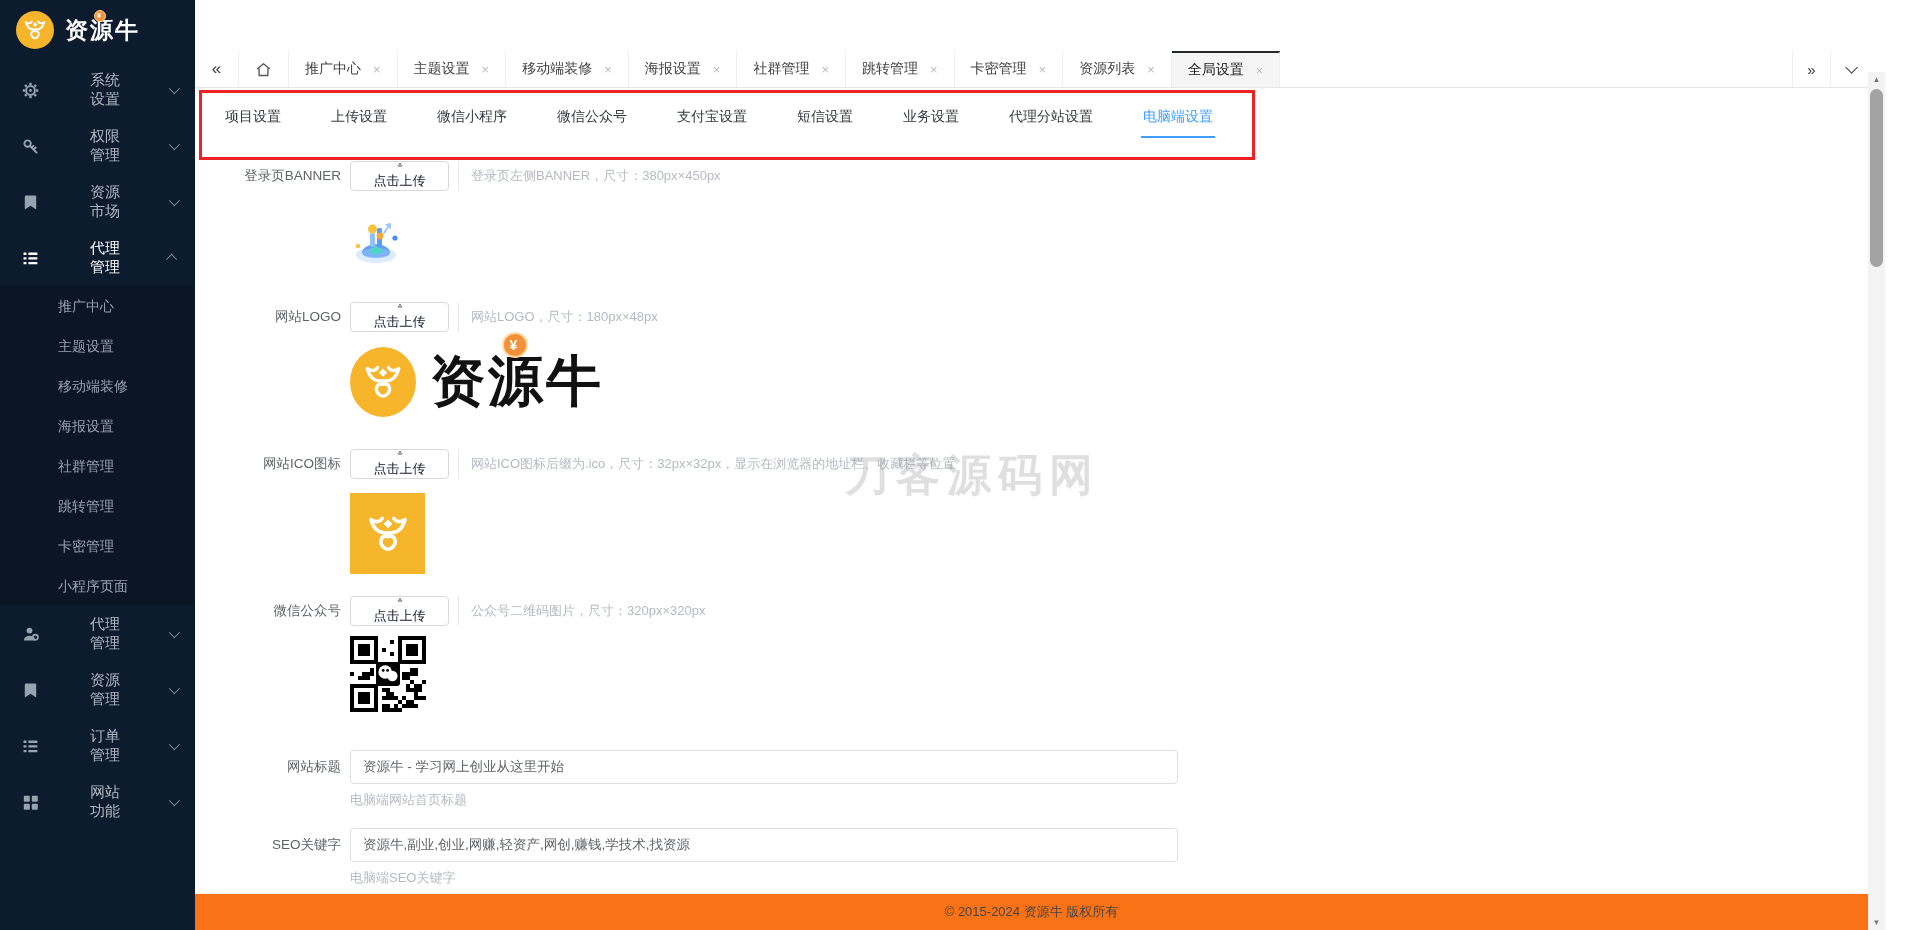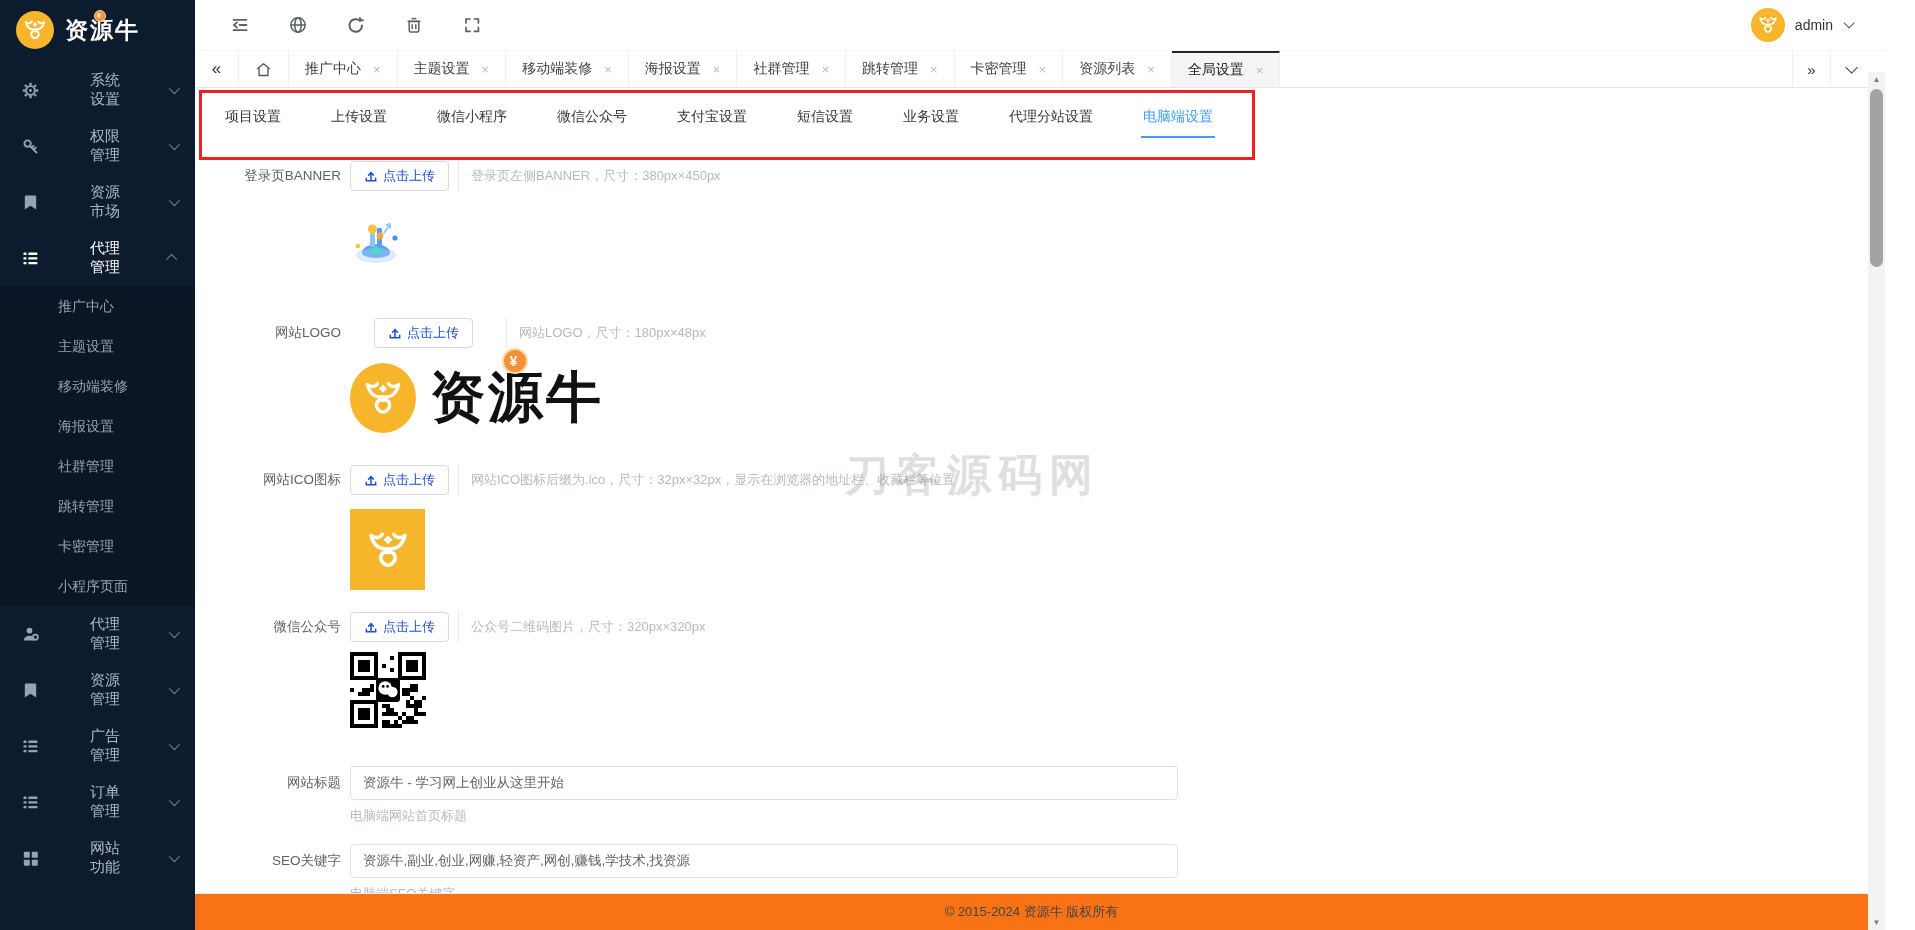--- a/index.html
+++ b/index.html
@@ -53,27 +53,27 @@
   .content { position:absolute; left:195px; top:88px; right:17px; bottom:0; background:#fff; overflow:hidden; }
   .subtabs { height:58px; display:flex; align-items:center; gap:46px; padding-left:28px; position:relative; }
   .stab { font-size:14px; color:#34383d; cursor:pointer; position:relative; padding:8px 2px; }
   .stab.active { color:#409eff; }
   .stab.active::after { content:""; position:absolute; left:0; right:0; bottom:-4px; height:2px; background:#409eff; }
   .annot { position:absolute; left:4px; top:2px; width:1056px; height:70px; border:3px solid #ee2222; z-index:30; pointer-events:none; }
 
   .form { position:relative; }
   .frow { display:flex; align-items:center; }
   .flabel { width:146px; text-align:right; font-size:13.5px; color:#5f6368; margin-right:9px; flex:none; }
-  .upload { width:99px; height:30px; border:1px solid #d9d9d9; border-radius:4px; background:#fff; color:#1d4ed8;
+  .upload { width:99px; height:30px; border:1px solid #d9d9d9; border-radius:4px; background:#fff; color:#0f172a;
     font-size:13px; display:flex; align-items:center; justify-content:center; gap:5px; cursor:pointer;
-    font-family:"Liberation Sans","DejaVu Sans",sans-serif; }
+    font-family:"Liberation Sans","DejaVu Sans",sans-serif;flex-direction:column; }
   .upload svg { width:14px; height:14px; }
   .fhint { margin-left:9px; padding-left:12px; border-left:1px solid #e9e9e9; font-size:13px; color:#b5bac1; height:30px; line-height:30px; }
   .fimg { margin-left:155px; }
-  .mt13 { margin-top:15px; } .mt26 { margin-top:26px; } .mt40 { margin-top:48px;gap:24px; }
+  .mt13 { margin-top:15px; } .mt26 { margin-top:26px; } .mt40 { margin-top:32px; }
   .mt14 { margin-top:14px; } .mt32 { margin-top:32px; } .mt22 { margin-top:22px; }
   .mt10 { margin-top:10px; } .mt34 { margin-top:34px; } .mt21 { margin-top:21px; }
   .inp { width:828px; height:34px; border:1px solid #dcdfe6; border-radius:4px; padding:0 12px; font-size:13.5px; color:#606266;
     font-family:"Liberation Sans","DejaVu Sans",sans-serif; outline:none; }
   .ihint { margin-left:155px; margin-top:9px; font-size:13px; color:#b5bac1; height:14px; line-height:14px; }
 
   .biglogo { display:flex; align-items:center; gap:14px; height:71px; }
   .biglogo .bcircle { width:66px; height:70px; border-radius:50%; background:#f7b52c; display:flex; align-items:center; justify-content:center; }
   .biglogo .bcircle svg { width:48px; height:48px; }
   .biglogo .btext { font-size:55px; font-weight:bold; color:#111; letter-spacing:3px; position:relative; font-family:"Liberation Sans","DejaVu Sans",sans-serif; }
@@ -254,68 +254,33 @@
         <svg class="ic" viewBox="0 0 17 17">
             <use href="#i-bookmark"></use>
           </svg>
         <span>资源管理</span>
         <span class="chev down"></span>
       </div>
       <div class="mi">
         <svg class="ic" viewBox="0 0 17 17">
             <use href="#i-list"></use>
           </svg>
-        <span>广告管理</span>
-        <span class="chev down"></span>
-      </div>
-      <div class="mi">
-        <svg class="ic" viewBox="0 0 17 17">
-            <use href="#i-list"></use>
-          </svg>
         <span>订单管理</span>
         <span class="chev down"></span>
       </div>
       <div class="mi">
         <svg class="ic" viewBox="0 0 17 17">
             <use href="#i-grid"></use>
           </svg>
         <span>网站功能</span>
         <span class="chev down"></span>
       </div>
     </div>
   </div>
 
-  <div class="header">
-    <div class="hicons">
-      <svg class="hic" viewBox="0 0 18 18">
-          <use href="#i-collapse"></use>
-        </svg>
-      <svg class="hic" viewBox="0 0 18 18">
-          <use href="#i-globe"></use>
-        </svg>
-      <svg class="hic" viewBox="0 0 18 18">
-          <use href="#i-refresh"></use>
-        </svg>
-      <svg class="hic" viewBox="0 0 18 18">
-          <use href="#i-trash"></use>
-        </svg>
-      <svg class="hic" viewBox="0 0 18 18">
-          <use href="#i-expand"></use>
-        </svg>
-    </div>
-    <div class="huser">
-      <span class="avatar">
-          <svg viewBox="0 0 40 40">
-            <use href="#i-emblem"></use>
-          </svg>
-        </span>
-      <span class="uname">admin</span>
-      <span class="uchev"></span>
-    </div>
-  </div>
 
   <div class="tabbar">
     <div class="tcell tnav">«</div>
     <div class="tcell thome">
       <svg viewBox="0 0 20 19">
           <use href="#i-home"></use>
         </svg>
     </div>
     <div class="tcell tab">
       <span>推广中心</span>

